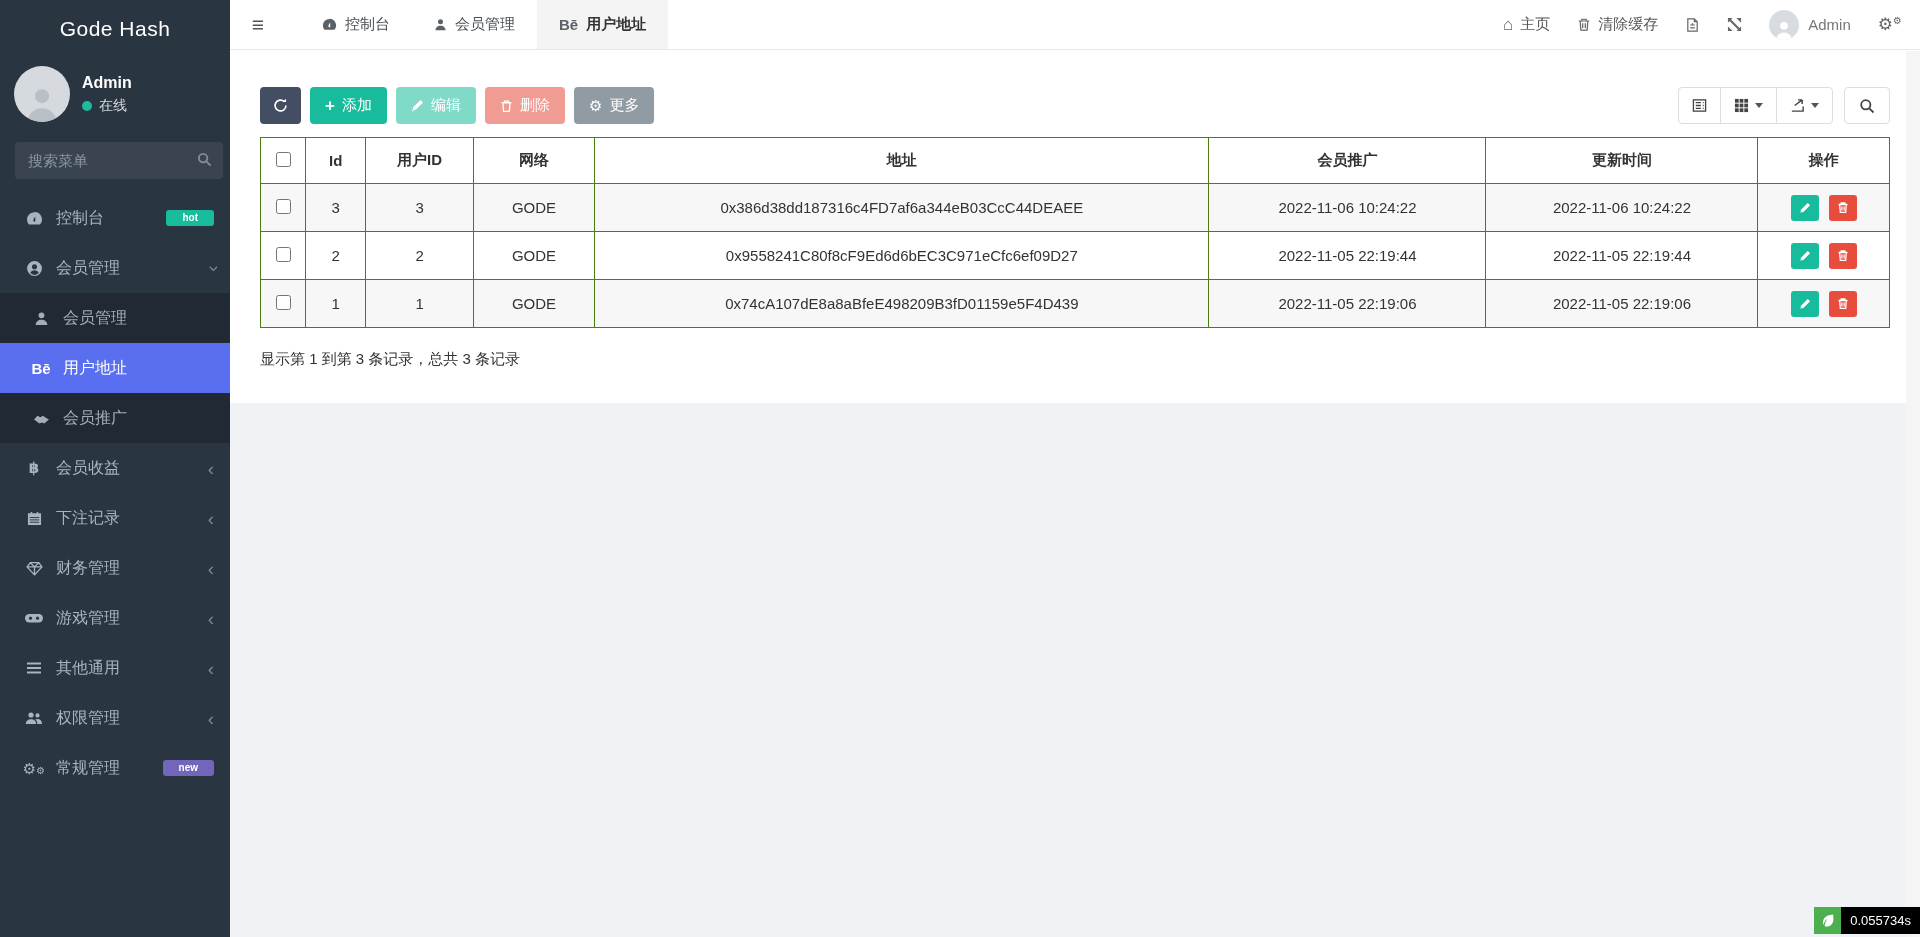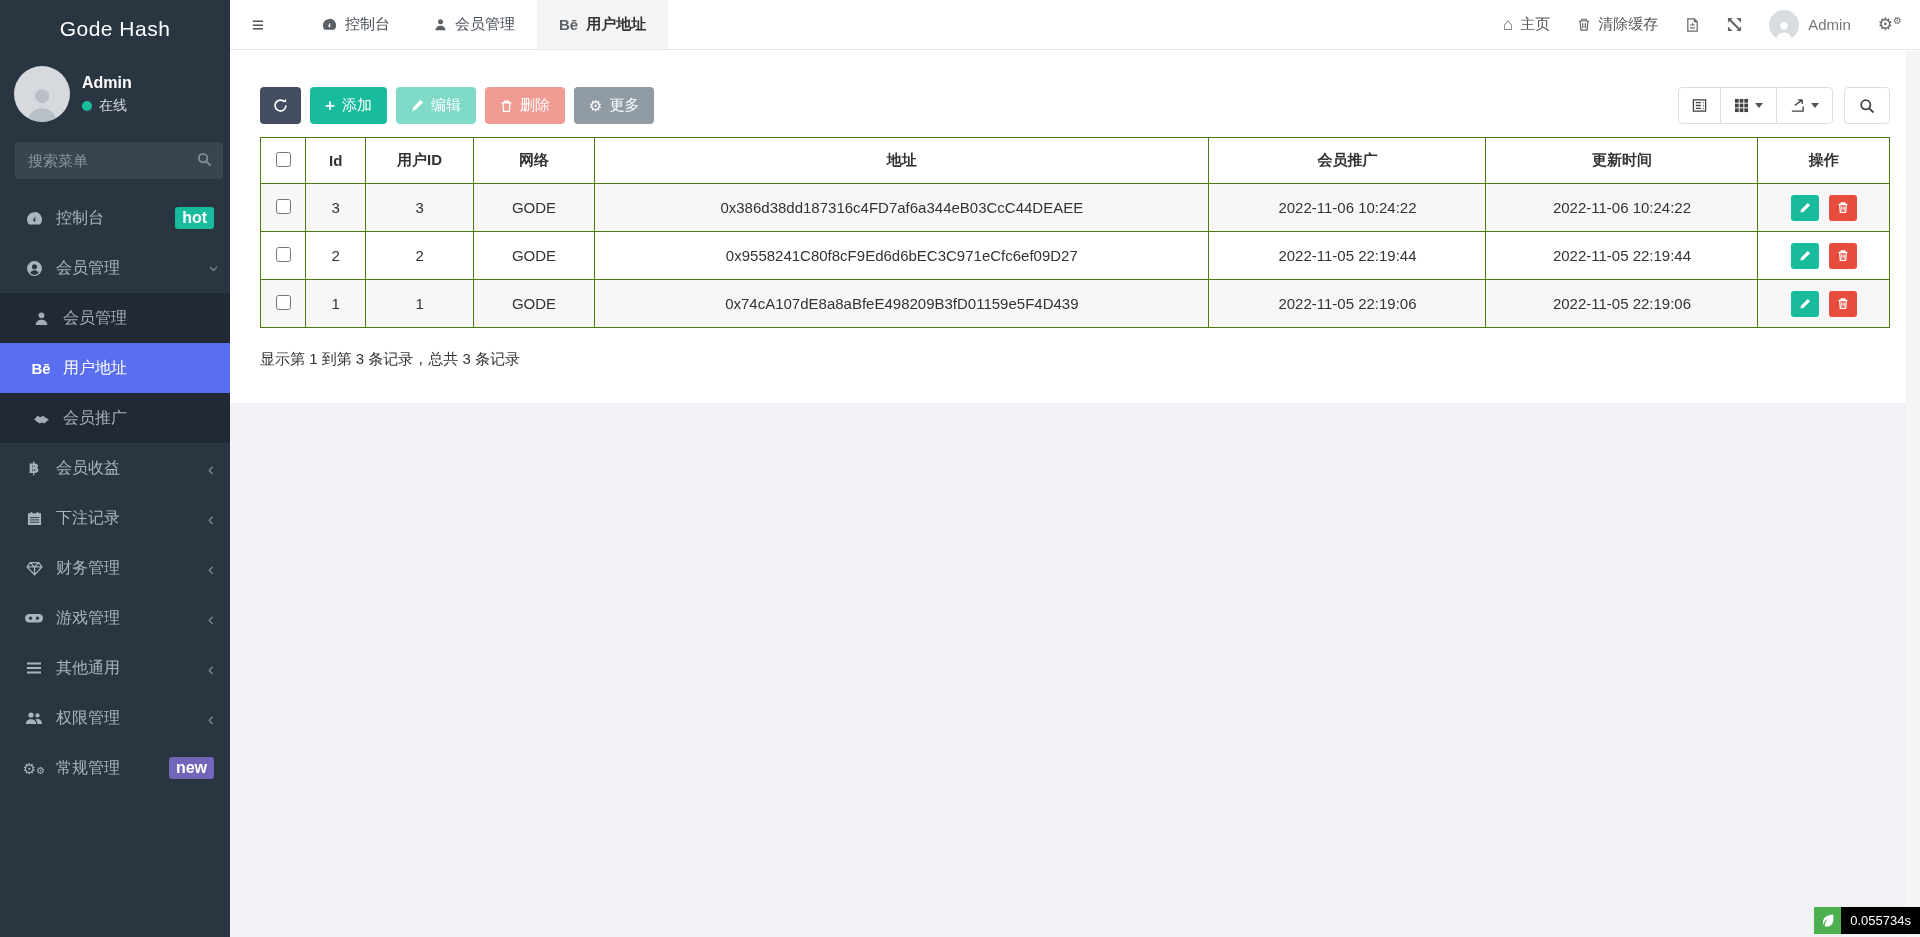--- a/index.html
+++ b/index.html
@@ -19,21 +19,21 @@
   .menu-search input { width:100%; height:37px; background:rgba(255,255,255,.08); border:none; border-radius:4px; color:#cfd8dc; font-size:15px; padding:0 34px 0 13px; outline:none; }
   .menu-search input::placeholder { color:#8794a0; }
   .menu-search .mag { position:absolute; right:11px; top:10px; opacity:.65; }
   .menu { list-style:none; }
   .menu-item { height:50px; display:flex; align-items:center; padding:0 16px 0 24px; color:#aab4bf; font-size:16px; cursor:pointer; }
   .menu-item .mi-icon { width:20px; margin-right:12px; display:inline-flex; justify-content:center; align-items:center; flex:none; }
   .menu-item .mi-label { flex:1; }
   .submenu { background:#212a34; }
   .submenu .menu-item { padding-left:31px; color:#a3adb8; }
   .menu-item.active { background:#5a6ef0; color:#fff; }
-  .badge { font-size:16px; font-weight:700; color:#fff; border-radius:3px; padding:3px 7px; line-height:1; }
+  .badge { font-size:10px; font-weight:700; color:#fff; border-radius:3px; padding:3px 16px; line-height:1; }
   .badge.hot { background:#18bc9c; }
   .badge.new { background:#7266ba; }
   .chev { color:#7d8894; font-size:19px; line-height:1; }
   .chev.down { display:inline-block; transform:rotate(-90deg); }
   .mi-txticon { font-weight:700; font-size:15px; }
 
   
   .main { margin-left:230px; height:937px; background:#f0f2f5; }
   .topbar { height:50px; background:#fff; border-bottom:1px solid #e7e7e7; display:flex; align-items:stretch; }
   .hamburger { width:56px; display:flex; align-items:center; justify-content:center; font-size:21px; color:#555; cursor:pointer; }

